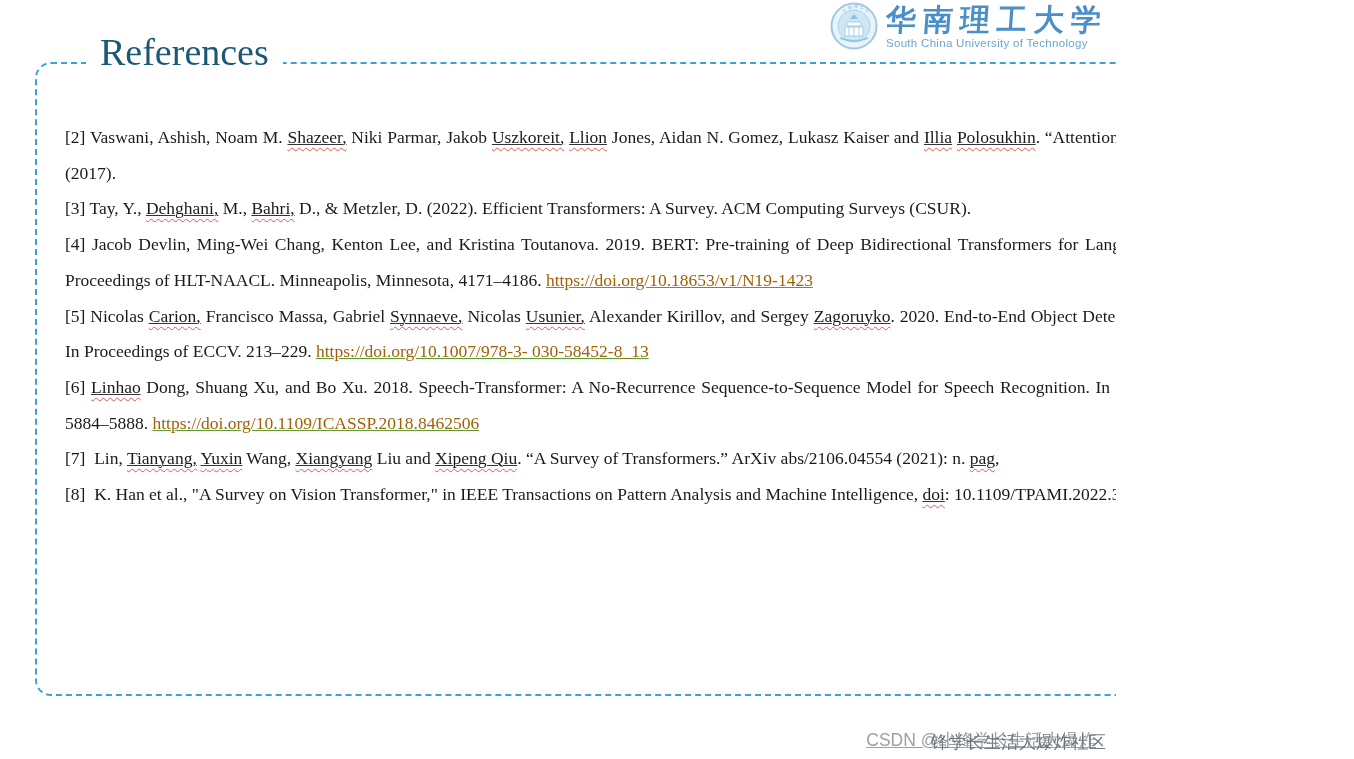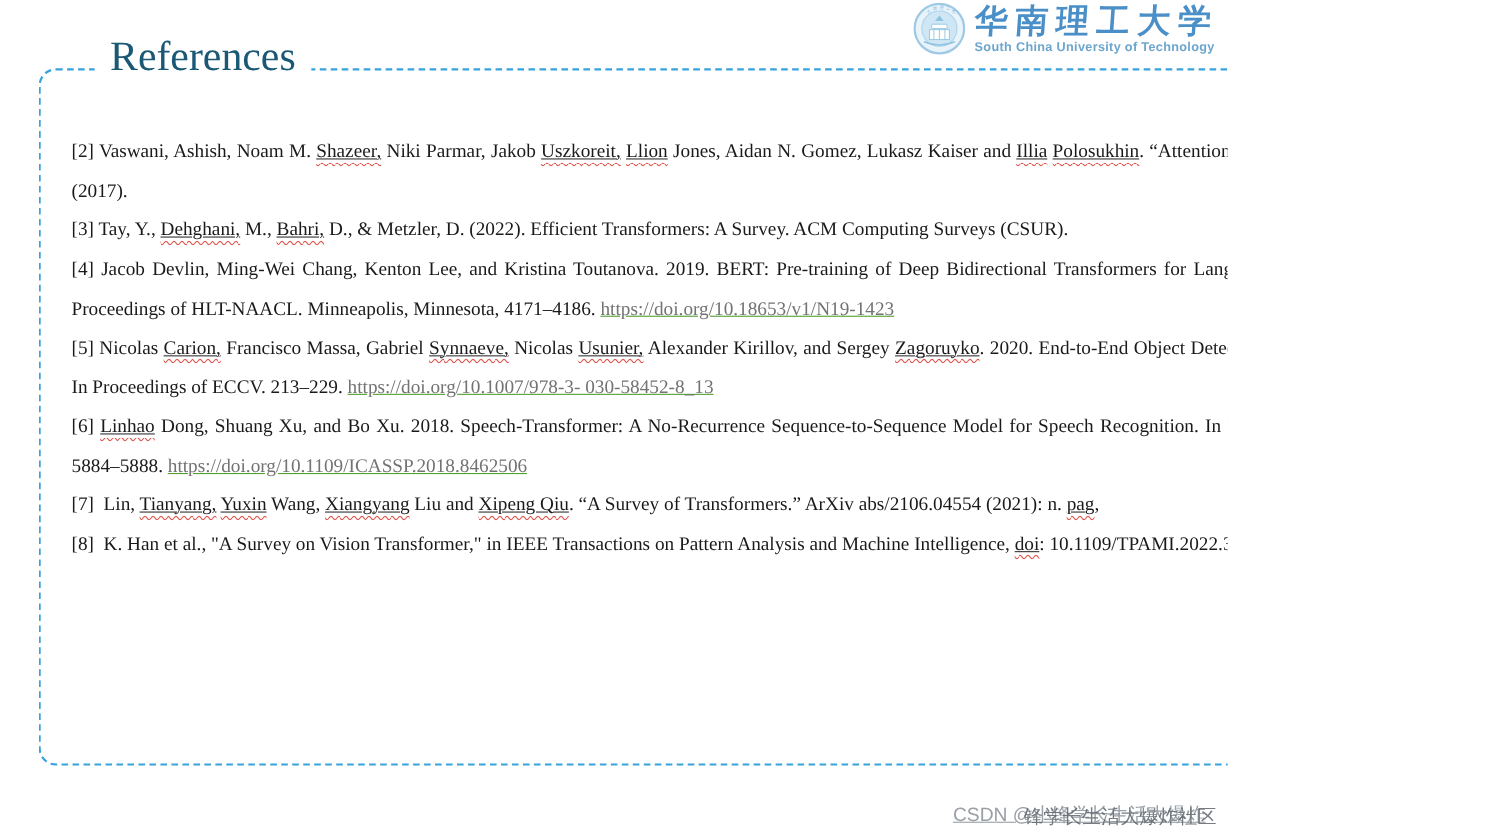--- a/index.html
+++ b/index.html
@@ -49,21 +49,21 @@
     font-size:30px;
     font-weight:bold;
     letter-spacing:7px;
     line-height:32px;
     font-family:"Liberation Serif", serif;
     transform:skewX(-4deg);
   }
   .logo-en {
     color:#6ca6cd;
     font-size:11.5px;
-    font-weight:bold;
+    font-weight:normal;
     letter-spacing:0.3px;
     font-family:"Liberation Sans", sans-serif;
     margin-top:1px;
   }
 
   
   .refs {
     position:absolute;
     left:65px; top:120px;
     width:1224px;
@@ -77,21 +77,21 @@
     text-decoration:underline;
     text-decoration-color:#333;
     text-decoration-thickness:1px;
   }
   .flag .wavy {
     text-decoration:underline wavy #e0574f;
     text-decoration-thickness:1px;
     text-underline-offset:4px;
   }
   .link {
-    color:#737373;
+    color:#a16207;
     text-decoration:underline;
     text-decoration-color:#55a032;
   }
 
   
   .page-num {
     position:absolute;
     left:1232px; top:713px;
     color:#16567c;
     font-size:18px;

